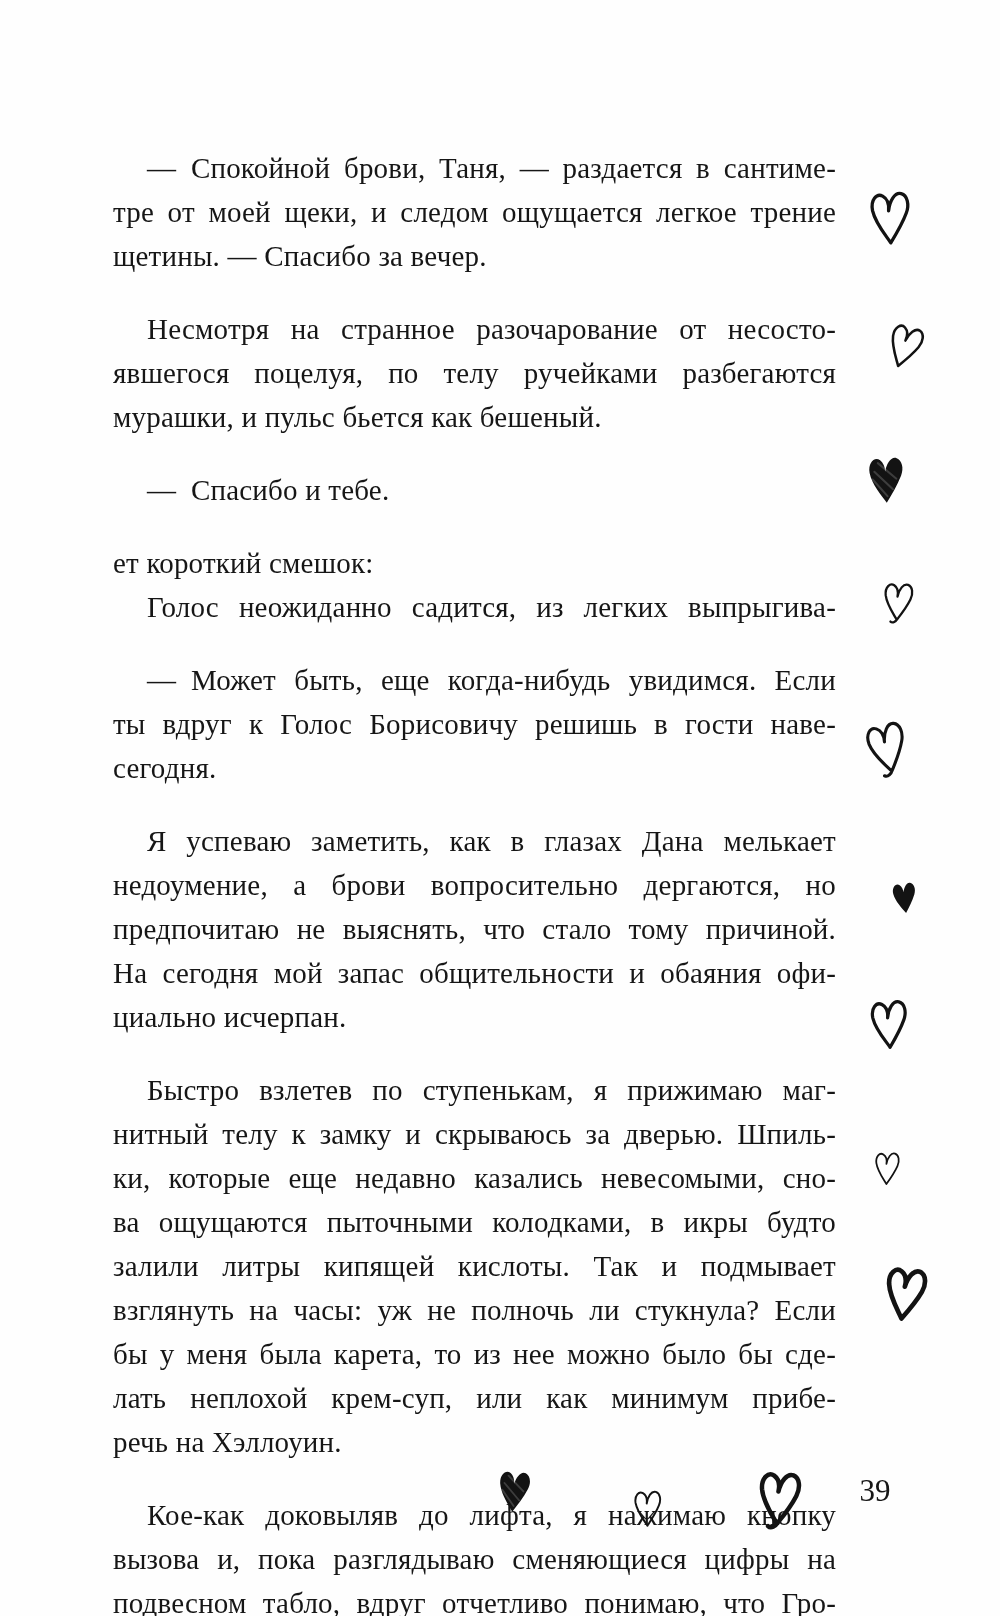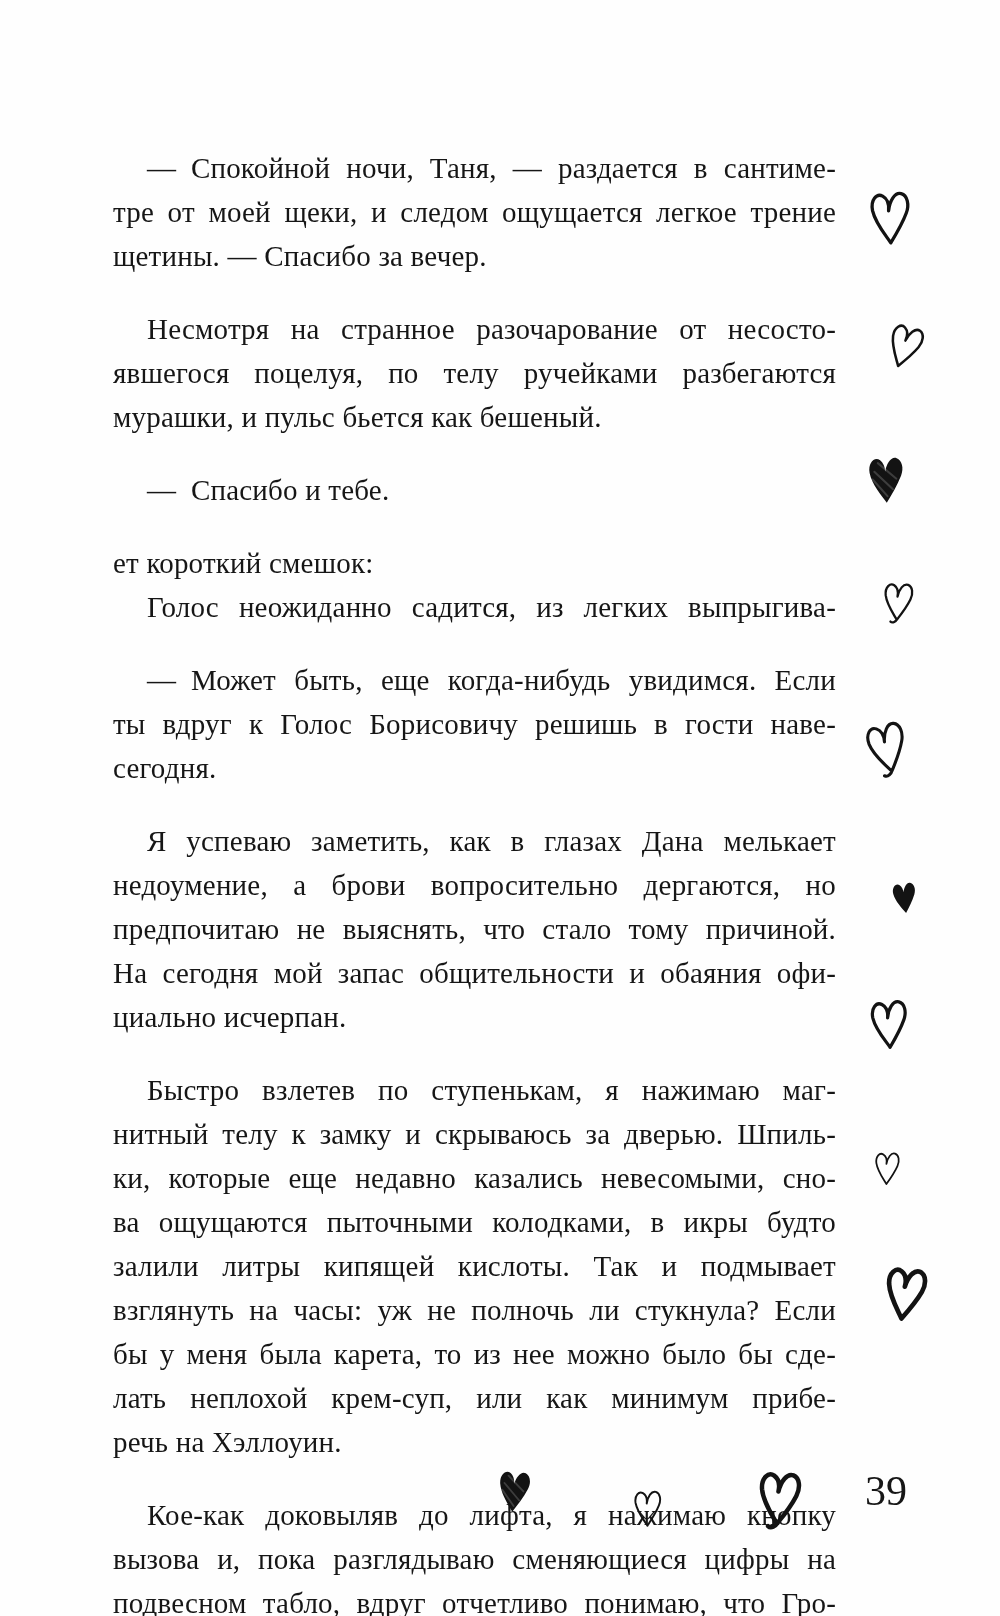--- a/index.html
+++ b/index.html
@@ -34,21 +34,21 @@
   .h5{left:867px;top:717px;width:40px;height:63px;stroke-width:3.1px;transform:rotate(-13deg);}
   .h6{left:889px;top:879px;width:31px;height:38px;transform:rotate(-6deg);}
   .h7{left:868px;top:996px;width:42px;height:57px;stroke-width:3.4px;transform:rotate(-4deg);}
   .h8{left:872px;top:1149px;width:30px;height:39px;stroke-width:2.7px;transform:rotate(1deg);}
   .h9{left:883px;top:1263px;width:44px;height:62px;stroke-width:4.5px;transform:rotate(7deg);}
   .h10{left:491px;top:1466px;width:46px;height:51px;transform:rotate(5deg);}
   .h11{left:629px;top:1487px;width:37px;height:43px;stroke-width:2.7px;transform:rotate(-1deg);}
   .h12{left:755px;top:1467px;width:48px;height:64px;stroke-width:4.2px;transform:rotate(4deg);}
   .page-number{
     position:absolute;left:843px;top:1469px;width:64px;
-    text-align:right;font-size:42px;line-height:44px;color:#161616;
+    text-align:center;font-size:31px;line-height:44px;color:#161616;
   }
   .defs{position:absolute;width:0;height:0;overflow:hidden;}
 </style>
 </head>
 <body>
 
 <svg class="defs" aria-hidden="true">
   <defs>
     <g id="h-outline">
       <path d="M 19.5 54 C 14 45 5.5 34 3.5 22 C 2 11.5 8.5 5 14 8.5 C 18 11 20 16.5 19 23 C 20.5 13.5 26 5 32 7 C 38 9 39.5 18 36 26 C 31.5 36.5 25 46 19.5 54" fill="none" stroke="currentColor" stroke-linecap="round" stroke-linejoin="round"></path>
@@ -65,21 +65,21 @@
     </g>
   </defs>
 </svg>
 
 <div class="page">
 
   <div class="text-block">
 
     <p class="para">
       </p>
-      <div class="line indent">— Спокойной ночи, Таня, — раздается в сантиме-</div>
+      <div class="line indent">— Спокойной брови, Таня, — раздается в сантиме-</div>
       <div class="line">тре от моей щеки, и следом ощущается легкое трение</div>
       <div class="line end">щетины. — Спасибо за вечер.</div>
     <p></p>
 
     <p class="para">
       </p>
       <div class="line indent">Несмотря на странное разочарование от несосто-</div>
       <div class="line">явшегося поцелуя, по телу ручейками разбегаются</div>
       <div class="line end">мурашки, и пульс бьется как бешеный.</div>
     <p></p>
@@ -106,21 +106,21 @@
       </p>
       <div class="line indent">Я успеваю заметить, как в глазах Дана мелькает</div>
       <div class="line">недоумение, а брови вопросительно дергаются, но</div>
       <div class="line">предпочитаю не выяснять, что стало тому причиной.</div>
       <div class="line">На сегодня мой запас общительности и обаяния офи-</div>
       <div class="line end">циально исчерпан.</div>
     <p></p>
 
     <p class="para">
       </p>
-      <div class="line indent">Быстро взлетев по ступенькам, я нажимаю маг-</div>
+      <div class="line indent">Быстро взлетев по ступенькам, я прижимаю маг-</div>
       <div class="line">нитный телу к замку и скрываюсь за дверью. Шпиль-</div>
       <div class="line">ки, которые еще недавно казались невесомыми, сно-</div>
       <div class="line">ва ощущаются пыточными колодками, в икры будто</div>
       <div class="line">залили литры кипящей кислоты. Так и подмывает</div>
       <div class="line">взглянуть на часы: уж не полночь ли стукнула? Если</div>
       <div class="line">бы у меня была карета, то из нее можно было бы сде-</div>
       <div class="line">лать неплохой крем-суп, или как минимум прибе-</div>
       <div class="line end">речь на Хэллоуин.</div>
     <p></p>
 

